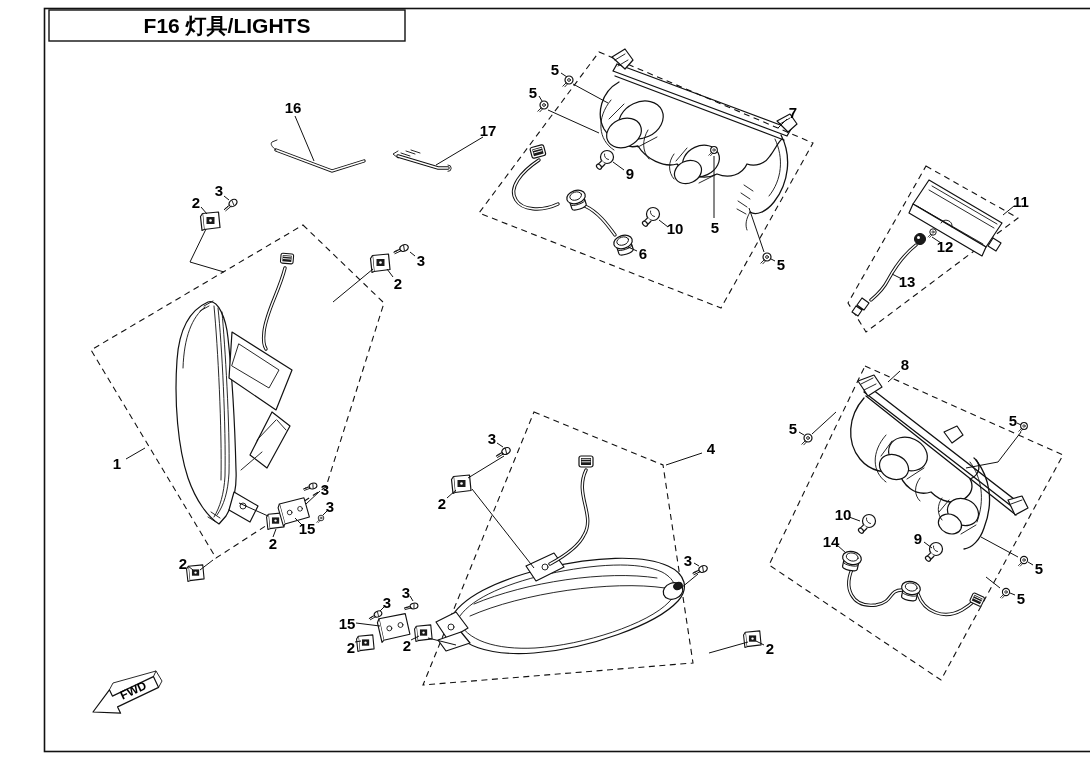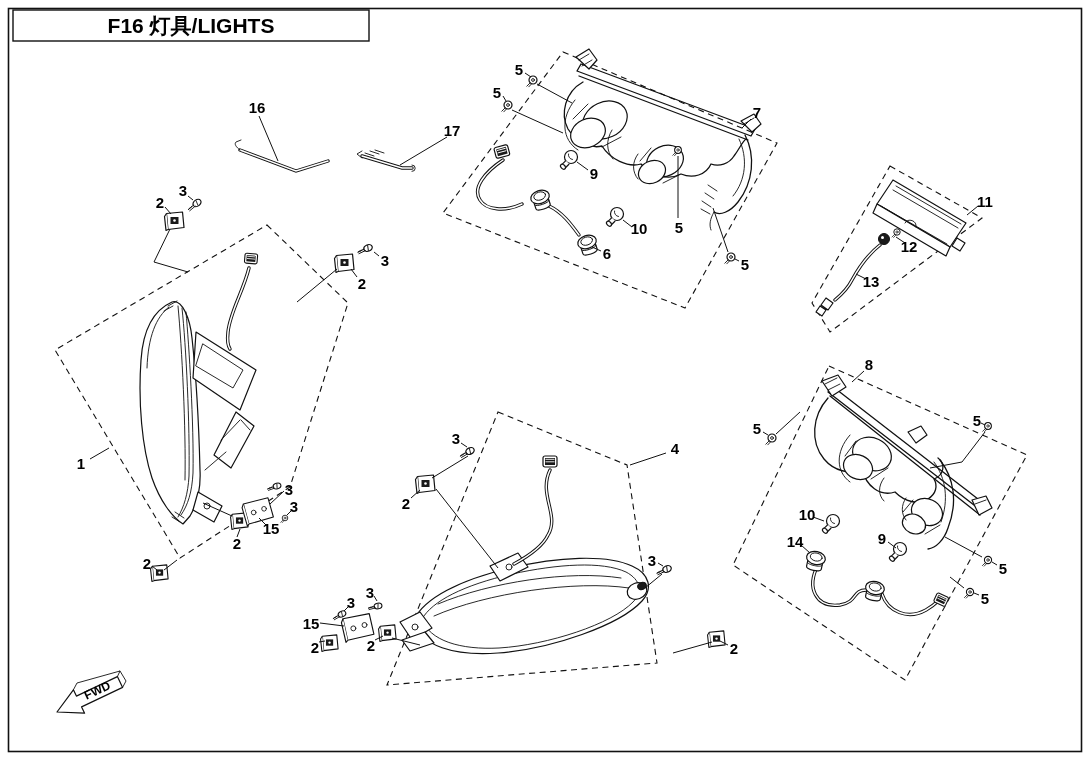--- a/index.html
+++ b/index.html
@@ -1,16 +1,16 @@
 <!DOCTYPE html>
 <html><head>
 <meta charset="utf-8">
 <style>
   html,body{margin:0;padding:0;background:#fff;}
-  #page{position:relative;width:960px;height:760px;background:#fff;font-family:"Liberation Sans",sans-serif;}
+  #page{position:relative;width:960px;height:760px;background:#fff;font-family:"Liberation Sans",sans-serif;margin-left:36px;}
   .ln{fill:none;stroke:#111;stroke-width:1.3;stroke-linecap:round;stroke-linejoin:round}
   .thin{stroke-width:0.9}
   .dash{fill:none;stroke:#111;stroke-width:1.1;stroke-dasharray:6 4.5}
   .ld{fill:none;stroke:#111;stroke-width:1}
   .tube{fill:none;stroke:#111;stroke-width:3.4;stroke-linecap:round}
   .core{fill:none;stroke:#fff;stroke-width:1.5;stroke-linecap:round}
   .fillw{fill:#fff;stroke:#111;stroke-width:1.2;stroke-linejoin:round}
   .callout{font:bold 15px "Liberation Sans",sans-serif;fill:#000;text-anchor:middle}
   .title-text{font:bold 21px "Liberation Sans",sans-serif;fill:#000;text-anchor:middle}
 </style>

